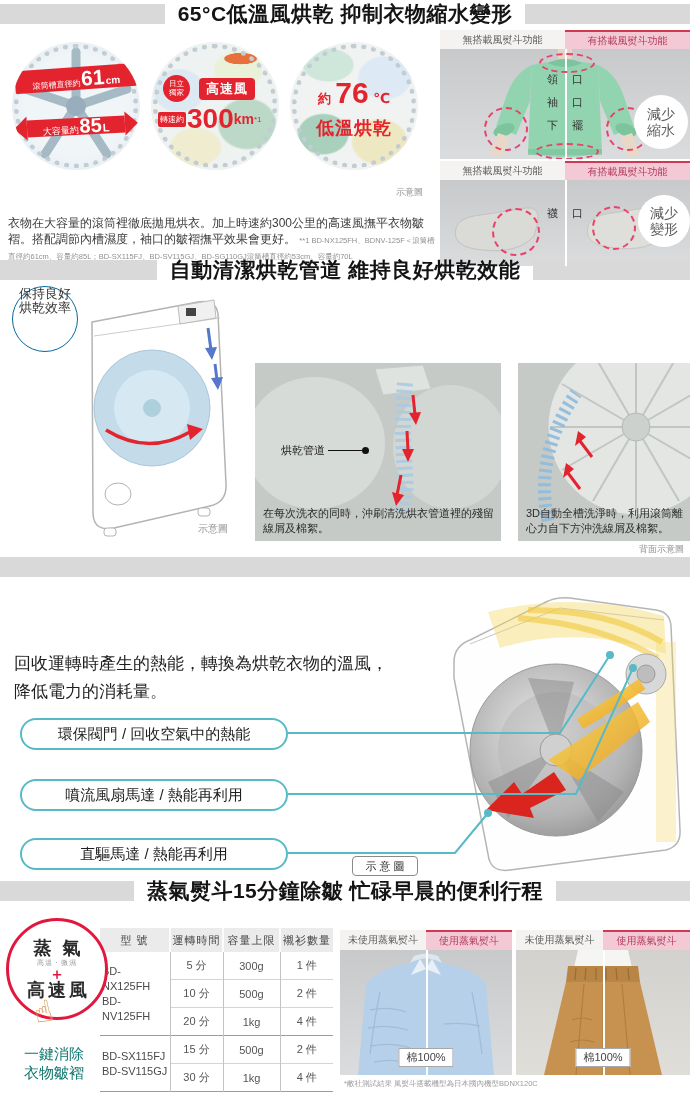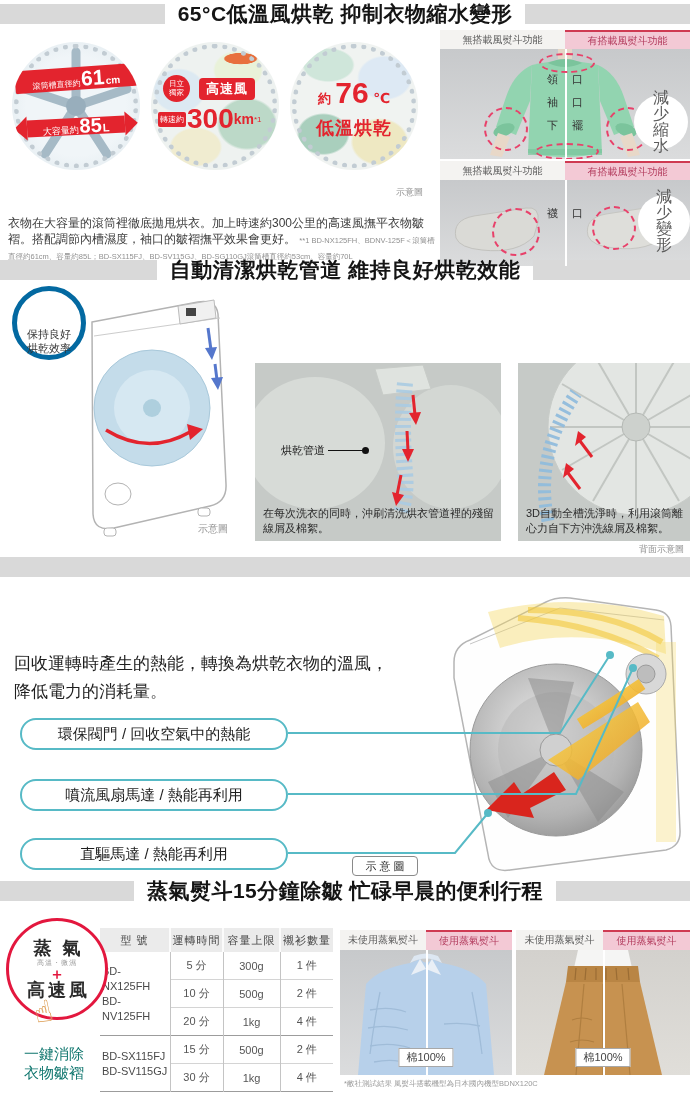--- a/index.html
+++ b/index.html
@@ -54,25 +54,25 @@
   .cmp{position:absolute;width:250px;}
   .cmp-head{display:flex;height:19px;}
   .cmp-head .no,.cmp-head .yes{flex:1;display:flex;align-items:center;justify-content:center;font-size:10px;}
   .cmp-head .no{background:#f4f3f1;color:#5a5a5a;}
   .cmp-head .yes{background:#f3c9d5;color:#b23a5c;border-top:2px solid #cf3a52;}
   .cmp-img{position:relative;overflow:hidden;background:linear-gradient(180deg,#c7c9cb,#dbdcdd);}
   .divider{position:absolute;left:50%;top:0;bottom:0;width:2px;background:#fff;z-index:2;}
   .part-label{position:absolute;left:50%;transform:translateX(-50%);font-size:11px;color:#333;z-index:3;
     letter-spacing:14px;text-indent:14px;white-space:nowrap;}
   .round-badge{position:absolute;z-index:4;border-radius:50%;background:#fff;display:flex;align-items:center;justify-content:center;}
-  .round-badge div{width:28px;text-align:center;font-size:16px;line-height:16px;color:#5c5c5c;}
+  .round-badge div{width:28px;text-align:right;font-size:14px;line-height:16px;color:#5c5c5c;}
   .dash{position:absolute;z-index:3;border:2px dashed #e8416a;border-radius:50%;}
   
-  .circle-note{position:absolute;border:5px solid #0369a1;border-radius:50%;background:#fff;
-    display:flex;align-items:flex-end;justify-content:center;text-align:center;font-size:11px;line-height:14px;color:#333;}
+  .circle-note{position:absolute;border:1px solid #0369a1;border-radius:50%;background:#fff;
+    display:flex;align-items:flex-start;justify-content:center;text-align:center;font-size:13px;line-height:14px;color:#333;}
   .grey-panel{position:absolute;background:#c6cac7;overflow:hidden;}
   .panel-caption{position:absolute;left:8px;right:6px;bottom:5px;font-size:11px;line-height:15px;color:#2b2b2b;z-index:5;}
   .duct-tag{position:absolute;z-index:5;display:flex;align-items:center;}
   .duct-tag .lbl{font-size:11px;color:#1a1a1a;}
   .duct-tag .lead{width:34px;height:1px;background:#111;margin-left:3px;}
   .duct-tag .dot{width:7px;height:7px;border-radius:50%;background:#111;}
   
   .s3-body{position:absolute;left:14px;top:98px;font-size:17px;line-height:28px;color:#1e1e1e;}
   .callout{position:absolute;left:20px;width:264px;height:28px;border:2px solid #57bac6;border-radius:16px;background:#fff;
     display:flex;align-items:center;justify-content:center;font-size:15px;color:#1e1e1e;z-index:4;}

